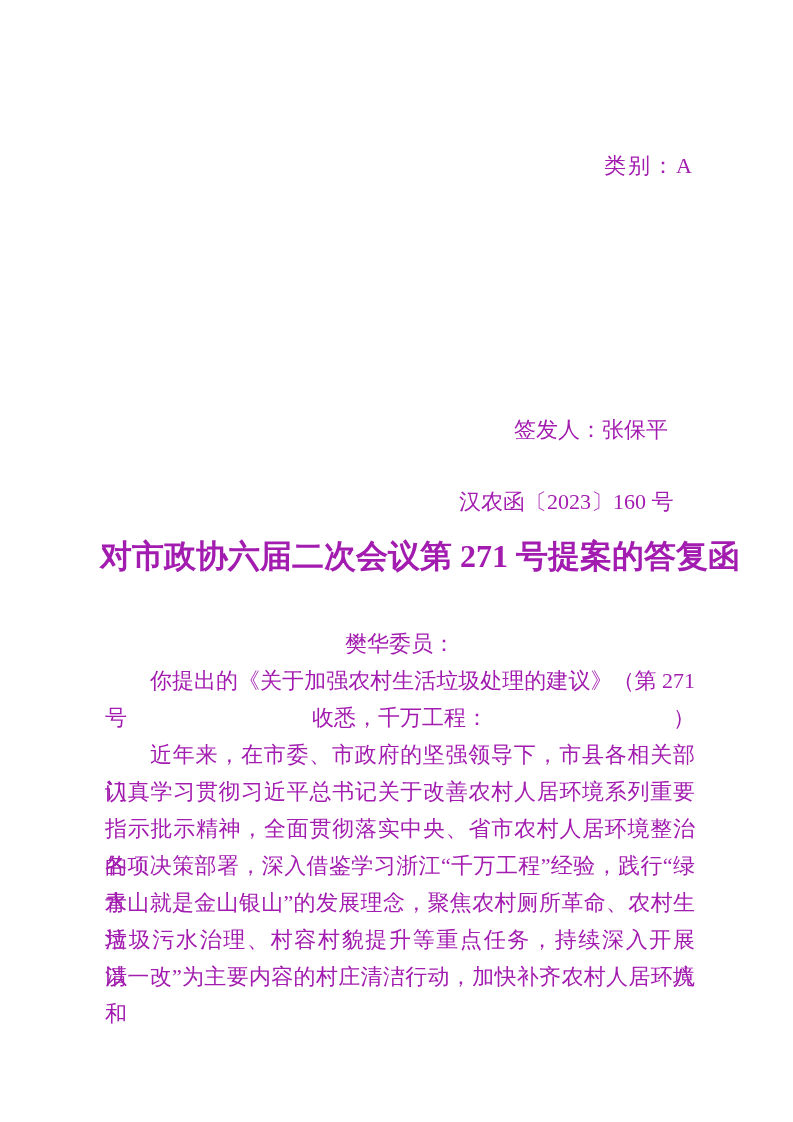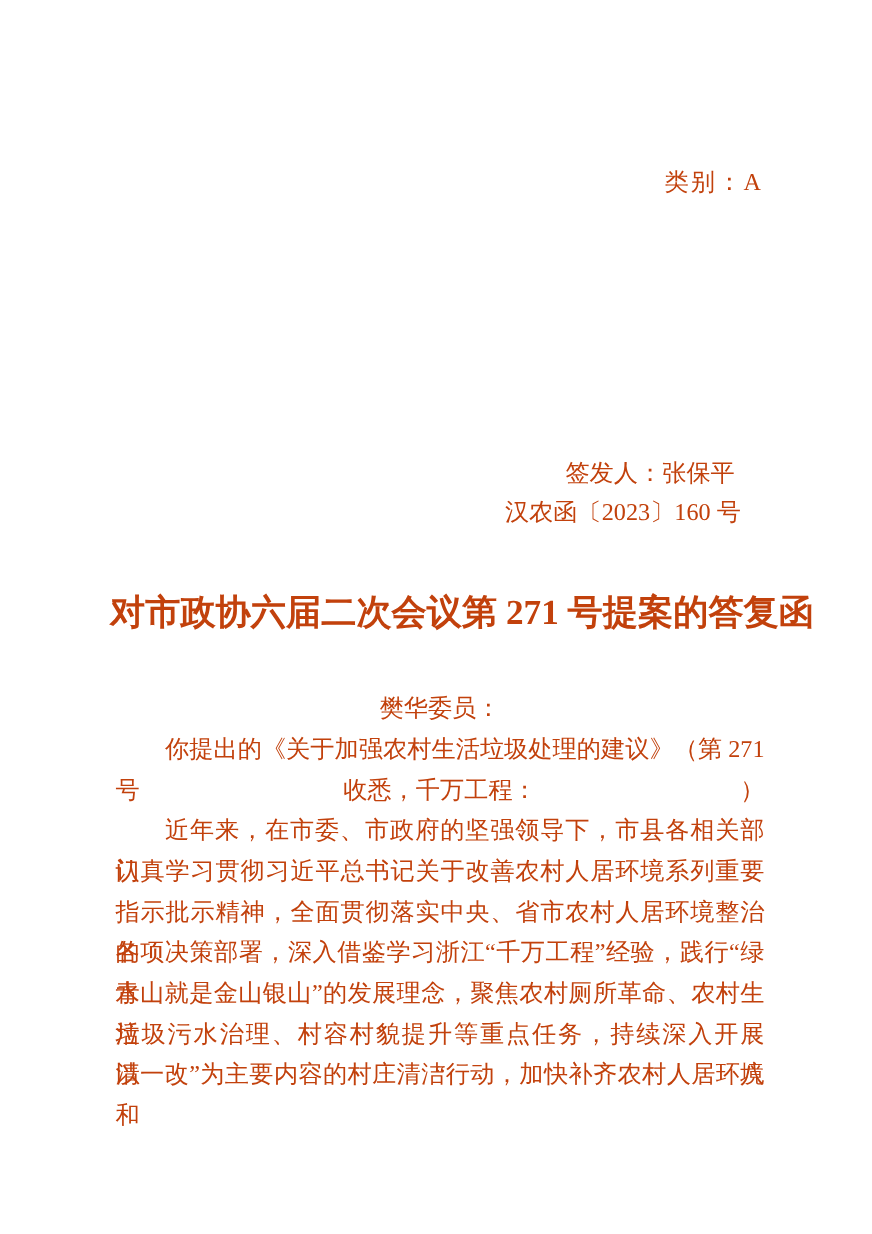--- a/index.html
+++ b/index.html
@@ -5,21 +5,21 @@
   html, body {
     margin: 0;
     padding: 0;
     background: #ffffff;
   }
   .page {
     position: relative;
     width: 793px;
     height: 1122px;
     background: #ffffff;
-    color: #c2410c;
+    color: #a21caf;
     font-family: "Liberation Serif", "DejaVu Serif", serif;
     overflow: hidden;
   }
   .abs { position: absolute; }
 
   .category-line {
     left: 604px;
     top: 152px;
     font-size: 22px;
     line-height: 28px;
@@ -28,21 +28,21 @@
   }
   .issuer-line {
     left: 514px;
     top: 416px;
     font-size: 22px;
     line-height: 28px;
     white-space: nowrap;
   }
   .doc-number-line {
     left: 459px;
-    top: 452px;
+    top: 488px;
     font-size: 22px;
     line-height: 28px;
     white-space: nowrap;
   }
   .doc-title {
     left: 100px;
     top: 534px;
     width: 600px;
     font-size: 32px;
     line-height: 44px;

